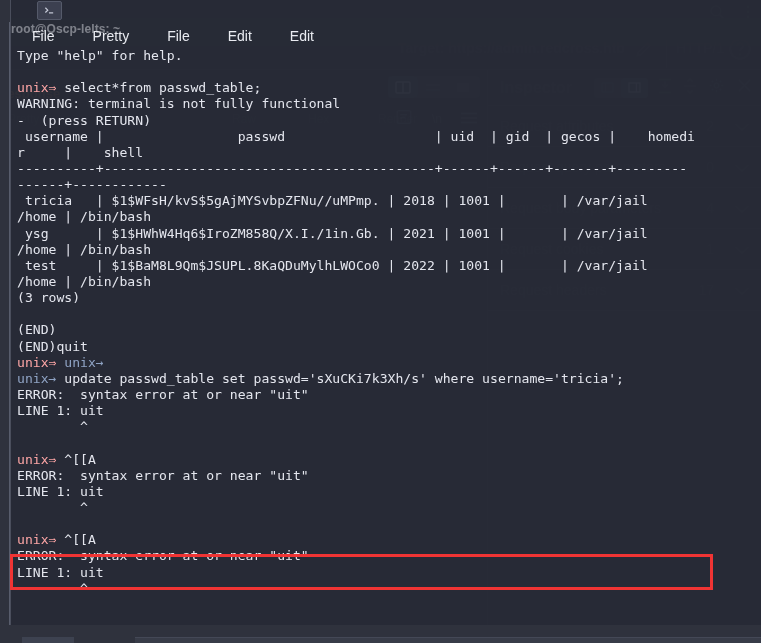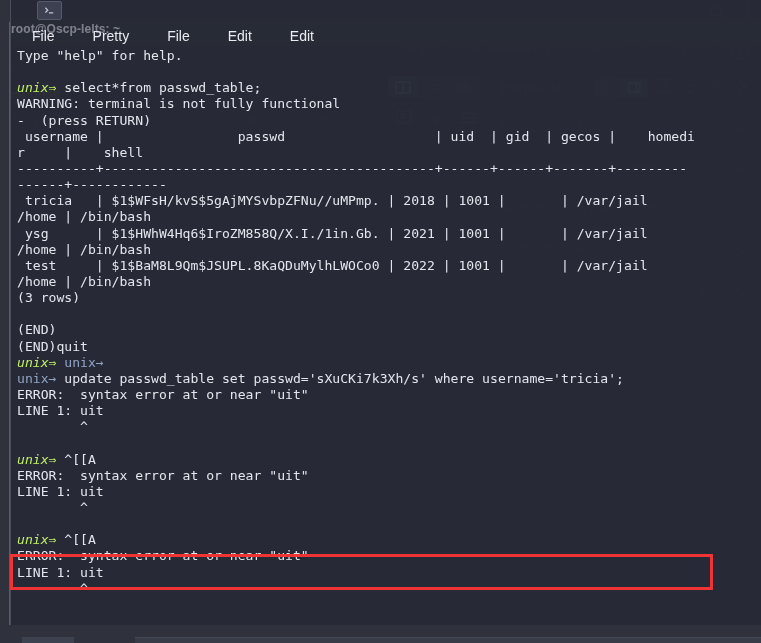--- a/index.html
+++ b/index.html
@@ -172,21 +172,21 @@
     padding: 2px 0 0 6px;
     font-family: "DejaVu Sans Mono", monospace;
     font-size: 13.1px;
     line-height: 16.15px;
     color: #e4e6ee;
     white-space: pre;
     overflow: hidden;
     letter-spacing: 0px;
   }
   .term-body .ln { display: block; height: 16.15px; }
-  .prompt { color: #bef264; font-style: italic; }
+  .prompt { color: #fca5a5; }
   .arrow  { color: #8fa3c4; }
 
   
   .annot-box {
     position: absolute; left: 10px; top: 554px;
     width: 703px; height: 36px;
     border: 3px solid #f03434;
     z-index: 9;
     pointer-events: none;
   }

